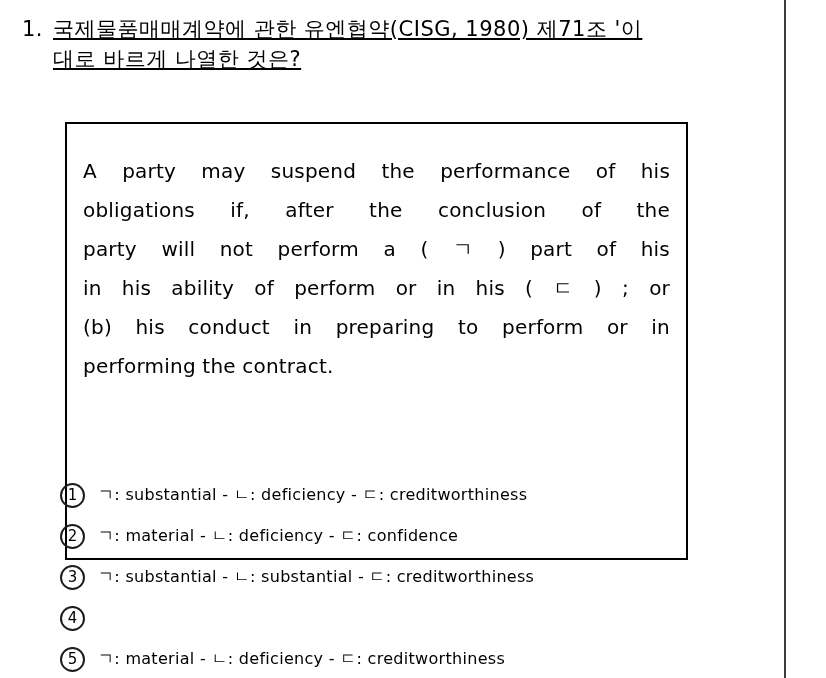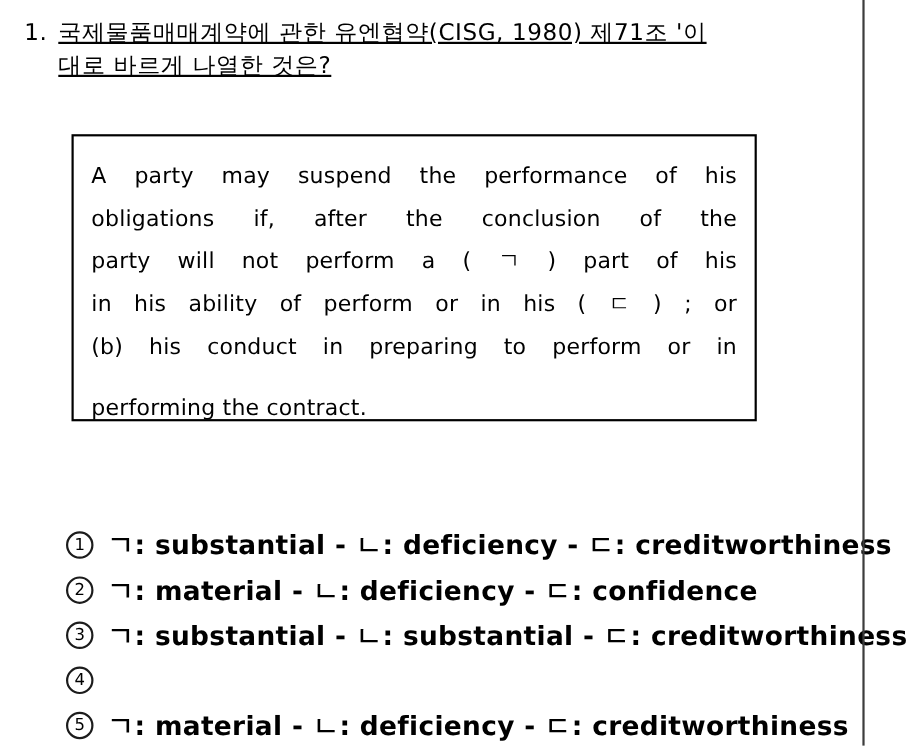--- a/index.html
+++ b/index.html
@@ -52,37 +52,36 @@
     letter-spacing: 0.5px;
     white-space: nowrap;
   }
 
   
   .quote-box {
     position: absolute;
     left: 65px;
     top: 122px;
     width: 623px;
-    height: 261px;
+    height: 438px;
     border: 2px solid #000000;
     box-sizing: border-box;
-    padding: 16px 16px 0 16px;
+    padding: 28px 16px 0 16px;
   }
   .quote-line {
     font-size: 20px;
     line-height: 39px;
     letter-spacing: 0.2px;
     text-align: justify;
     text-align-last: justify;
     white-space: normal;
   }
   .quote-line.last {
     text-align: right;
     text-align-last: left;
-    margin-top: 16px;
   }
 
   
   .choices {
     position: absolute;
     left: 60px;
     top: 475px;
     width: 720px;
   }
   .choice-row {
@@ -97,24 +96,23 @@
     border-radius: 50%;
     box-sizing: border-box;
     display: inline-flex;
     align-items: center;
     justify-content: center;
     font-size: 15px;
     line-height: 1;
     margin-right: 13px;
   }
   .choice-text {
-    font-size: 24px;
+    font-size: 16px;
     letter-spacing: 0.3px;
     white-space: nowrap;
-    font-weight: bold;
   }
 </style>
 </head>
 <body>
 
 <div class="question">
   <div class="q-number">1.</div>
   <div class="q-lines">
     <div class="q-line">국제물품매매계약에 관한 유엔협약(CISG, 1980) 제71조 '이</div>
     <div class="q-line">대로 바르게 나열한 것은?</div>

